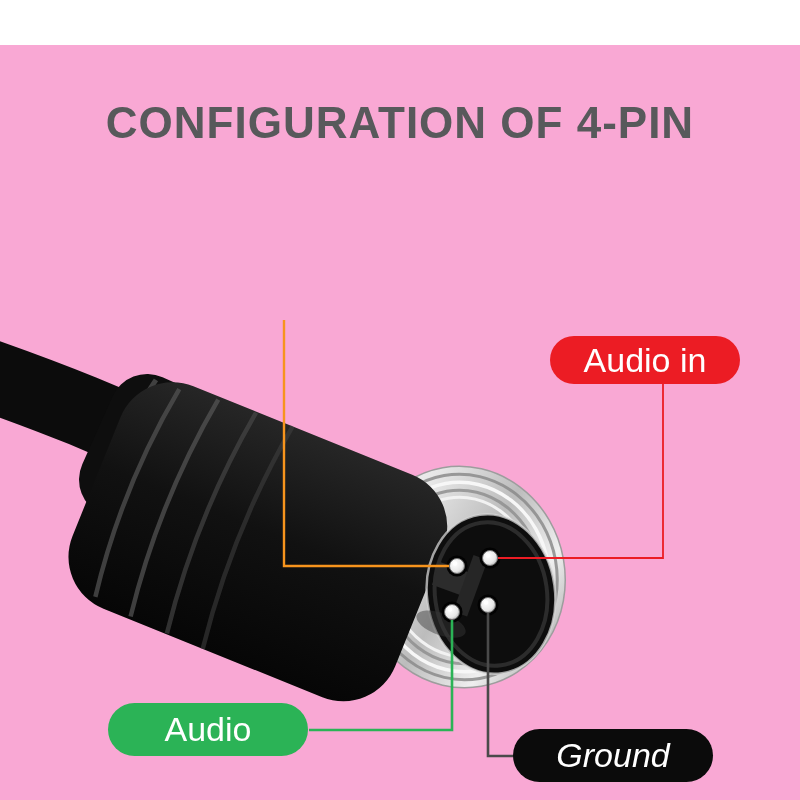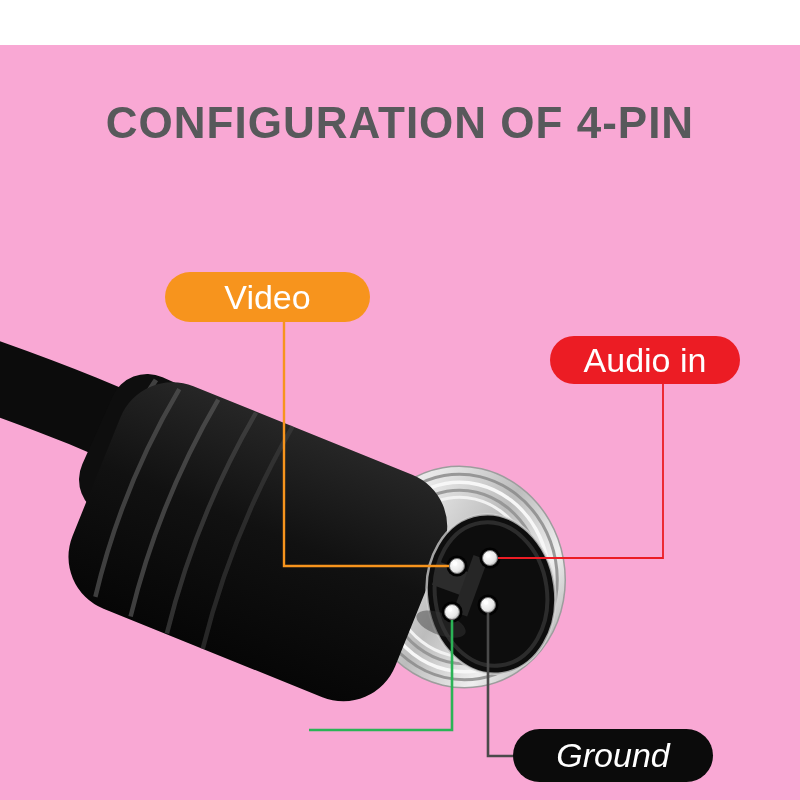--- a/index.html
+++ b/index.html
@@ -109,17 +109,17 @@
       <circle cx="488" cy="560" r="7.5" fill="url(#pinGrad)" stroke="#6f6f6f" stroke-width="1"></circle>
       <circle cx="486" cy="557.5" r="2.2" fill="#ffffff"></circle>
     </g>
 
     <path d="M 284 275 L 284 521 L 449 521" fill="none" stroke-width="2.4" style="stroke: rgb(247, 148, 29);"></path>
     <path d="M 663 338 L 663 513 L 498 513" fill="none" stroke-width="1.8" style="stroke: rgb(236, 28, 36);"></path>
     <path d="M 309 685 L 452 685 L 452 575" fill="none" stroke-width="2.6" style="stroke: rgb(43, 179, 86);"></path>
     <path d="M 488 568 L 488 711 L 514 711" fill="none" stroke-width="2.6" style="stroke: rgb(74, 74, 74);"></path>
   </svg>
 
-  <div class="pill pill-video" style="background-color: rgb(247, 148, 29);">Video</div>
   <div class="pill pill-power" style="background-color: rgb(236, 28, 36);">Audio in</div>
+  <div class="pill pill-audio" style="background-color: rgb(43, 179, 86);">Audio</div>
   <div class="pill pill-ground" style="background-color: rgb(11, 11, 11);">Ground</div>
 
 </div>
 
 </body></html>

